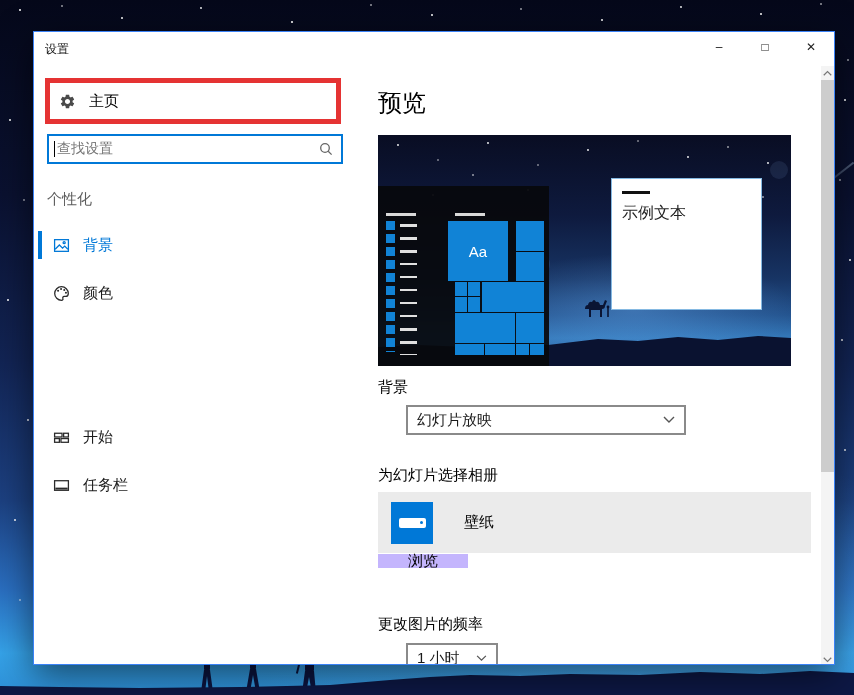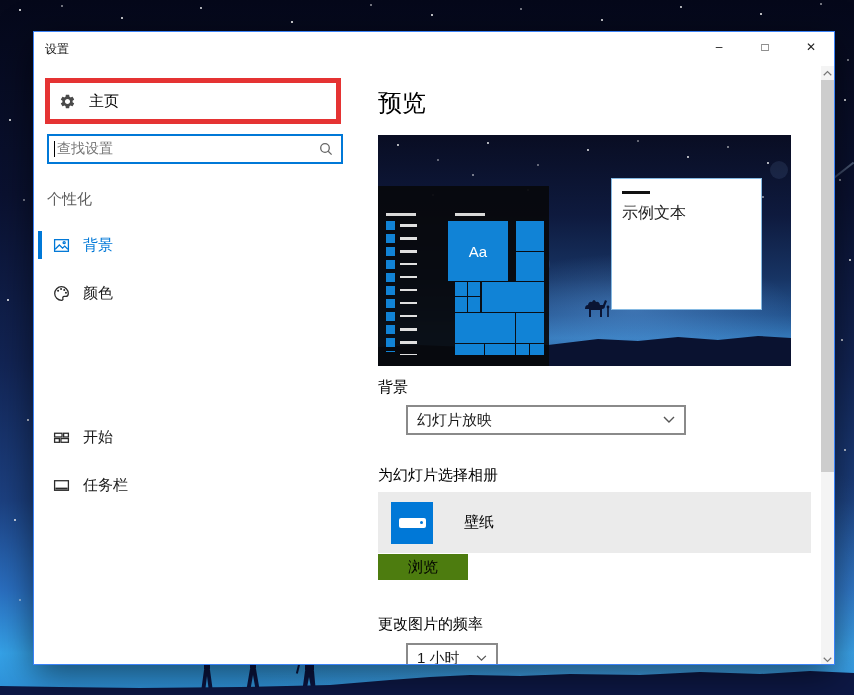--- a/index.html
+++ b/index.html
@@ -74,21 +74,21 @@
   .field-label { position:absolute; left:344px; font-size:15px; color:#000; }
   .dropdown { position:absolute; left:344px; height:30px; border:2px solid #8a8a8a; background:#fff;
     display:flex; align-items:center; font-size:15px; color:#1a1a1a; padding:0 9px; cursor:default;margin-left:28px; }
   .dropdown .dd-value { flex:1; }
   #album-row { position:absolute; left:344px; top:460px; width:433px; height:61px; background:#ebebeb;
     display:flex; align-items:center; cursor:default; }
   #album-icon { width:42px; height:42px; background:#0078d7; margin-left:13px; position:relative; }
   #album-icon .bar { position:absolute; left:8px; top:16px; width:27px; height:10px; background:#fff; border-radius:2px; }
   #album-icon .dot { position:absolute; right:10px; top:19px; width:3px; height:3px; background:#0078d7; border-radius:50%; }
   #album-label { font-size:15px; color:#000; margin-left:31px; }
-  #browse-btn { position:absolute; left:344px; top:522px; width:90px; height:26px; background:#4d7c0f;
+  #browse-btn { position:absolute; left:344px; top:522px; width:90px; height:14px; background:#c4b5fd;
     display:flex; align-items:center; justify-content:center; font-size:15px; color:#000; cursor:default; }
   
   #scrollbar { position:absolute; left:787px; top:34px; width:13px; height:600px; background:#f4f4f4; }
   #scroll-thumb { position:absolute; left:0; top:14px; width:13px; height:392px; background:#cdcdcd; }
   .scroll-arrow { position:absolute; left:0; width:13px; height:13px; display:flex; align-items:center; justify-content:center; }
   #scroll-up { top:0; } #scroll-down { bottom:0; }
 </style>
 </head>
 <body>
 

